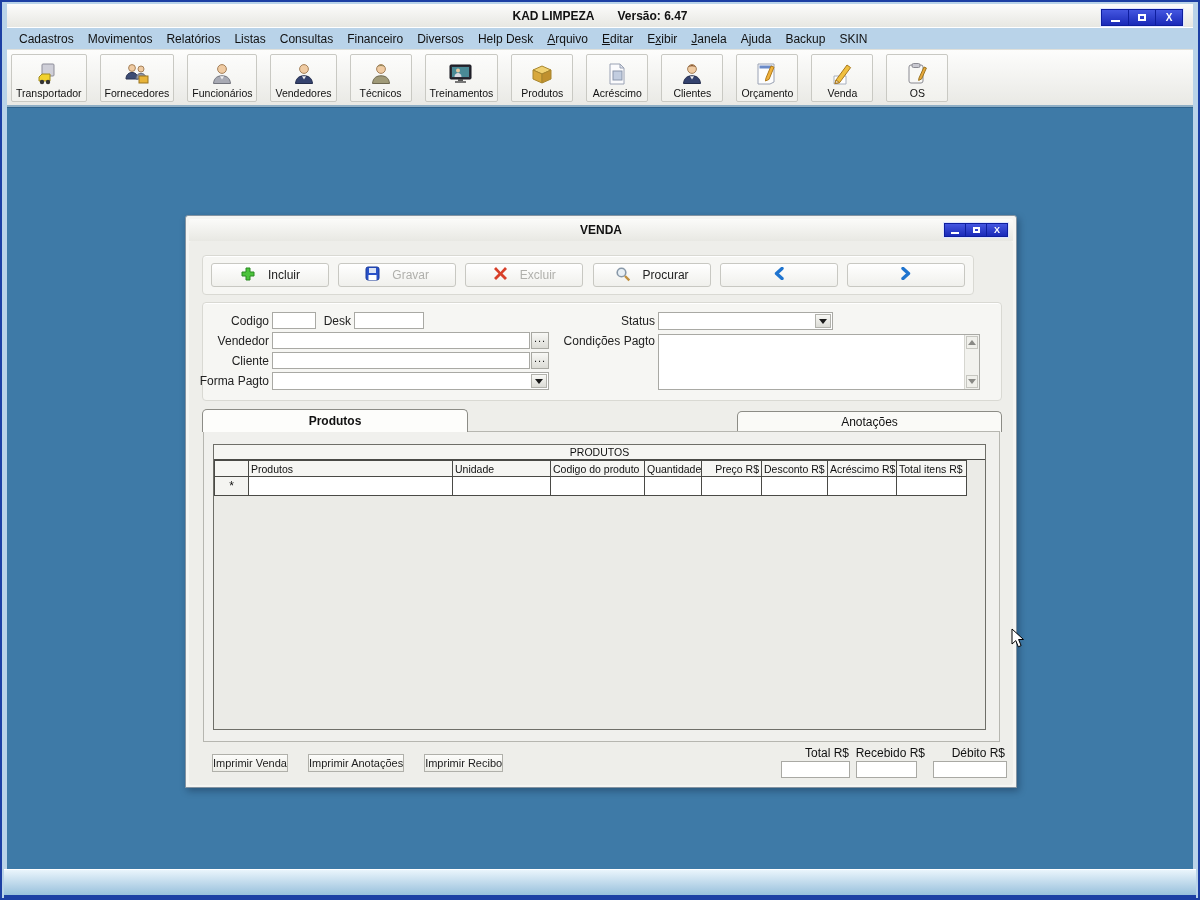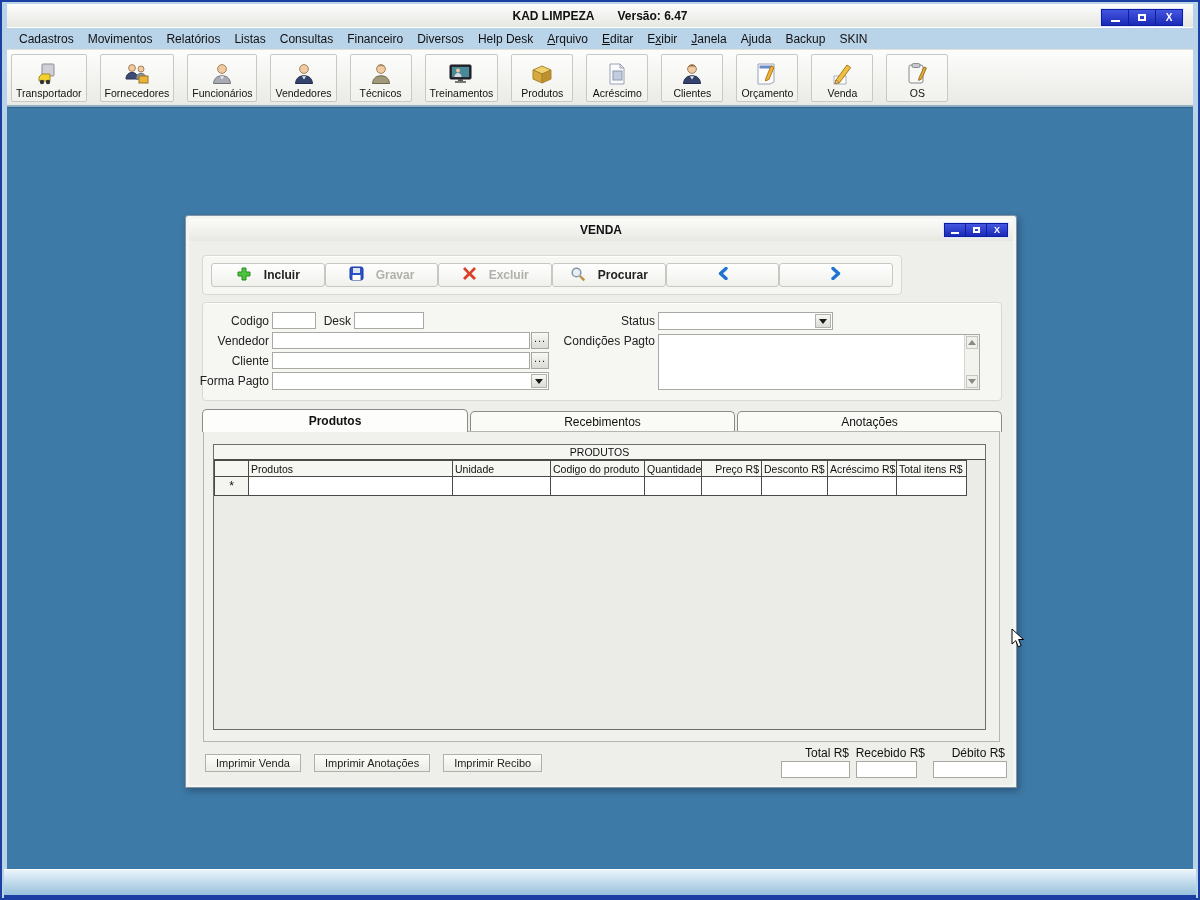--- a/index.html
+++ b/index.html
@@ -45,21 +45,21 @@
 
   
   .venda{position:absolute;left:178px;top:107px;width:832px;height:573px;
     background:#f5f5f2;border:1px solid #8494a2;border-radius:3px 3px 0 0;
     box-shadow:2px 3px 7px rgba(8,20,40,.35);padding:3px;}
   .venda-tb{position:relative;height:22px;background:linear-gradient(#fbfbf9,#e8e8e3);
     display:flex;align-items:center;justify-content:center;font-size:12px;font-weight:bold;border-radius:2px 2px 0 0;}
   .venda-body{position:relative;height:544px;background:#eeeeea;border-radius:3px;font-size:12px;}
 
   .panel{position:absolute;background:#f6f6f3;border:1px solid #d9d9d3;border-radius:4px;box-shadow:inset 0 1px 0 #fff;}
-  .panel-actions{left:13px;top:14px;width:700px;height:40px;display:flex;align-items:center;justify-content:space-between;padding:0 8px;font-weight:bold;}
+  .panel-actions{left:13px;top:14px;width:772px;height:40px;display:flex;align-items:center;justify-content:space-between;padding:0 8px;}
   .abtn{width:118px;height:24px;background:linear-gradient(#ffffff,#f0f0ec);border:1px solid #c8c8c2;border-radius:3px;
     display:flex;align-items:center;justify-content:center;gap:12px;font-size:12px;color:#222;}
   .abtn.disabled{color:#b0b0ac;}
 
   .panel-form{left:13px;top:61px;width:800px;height:99px;}
   .flabel{position:absolute;text-align:right;color:#222;}
   .tb{position:absolute;background:#fff;border:1px solid #a9a9a4;font:12px "Liberation Sans",sans-serif;padding:0 3px;height:17px;}
   .combo{position:absolute;background:#fff;border:1px solid #a9a9a4;height:18px;}
   .dd-btn{position:absolute;right:1px;top:1px;bottom:1px;width:16px;
     background:linear-gradient(#f8f8f5,#dcdcd6);border:1px solid #b2b2ac;
@@ -84,23 +84,23 @@
   .grid-title{height:15px;border-bottom:1px solid #4a4a46;background:#f5f5f2;
     text-align:center;font-size:10.5px;line-height:15px;}
   .grid table{border-collapse:collapse;table-layout:fixed;width:753px;font-size:10.5px;}
   .grid th,.grid td{border:1px solid #4a4a46;padding:0 2px;overflow:hidden;white-space:nowrap;}
   .grid th{height:16px;font-weight:normal;text-align:left;background:#f6f6f3;}
   .grid th.num{text-align:right;}
   .grid td{height:19px;background:#fff;}
   .grid td.sel{text-align:center;background:#f4f4f1;font-size:12px;}
 
   .print-row{position:absolute;left:16px;top:513px;display:flex;gap:13px;}
-  .pbtn{height:18px;padding:0 10px;background:linear-gradient(#fcfcfa,#ececе6);
+  .pbtn{height:18px;padding:0 0;background:linear-gradient(#fcfcfa,#ececе6);
     background:linear-gradient(#fcfcfa,#ecece6);border:1px solid #b0b0aa;font-size:11px;
-    display:flex;align-items:center;color:#222;}
+    display:flex;align-items:center;color:#222;margin-left:7px;}
   .tot-label{position:absolute;width:100px;text-align:right;font-size:12px;top:505px;}
   .tot-input{top:520px;}
 
   .cursor{position:absolute;left:1004px;top:520px;z-index:60;}
 </style>
 </head>
 <body>
 
 <div class="screen">
 
@@ -359,23 +359,20 @@
             <span></span>
             <div class="sb">
               <div class="sb-btn sb-up"></div>
               <div class="sb-btn sb-dn"></div>
             </div>
           </div>
         </div>
 
         <div class="tab active" style="left:13px;top:168px;width:266px;height:23px;">
           <span>Produtos</span>
-        </div>
-        <div class="tab" style="left:281px;top:170px;width:265px;height:21px;">
-          <span>Recebimentos</span>
         </div>
         <div class="tab" style="left:548px;top:170px;width:265px;height:21px;">
           <span>Anotações</span>
         </div>
 
         <div class="tab-page">
           <div class="grid">
             <div class="grid-title">PRODUTOS</div>
             <table>
               <colgroup>

